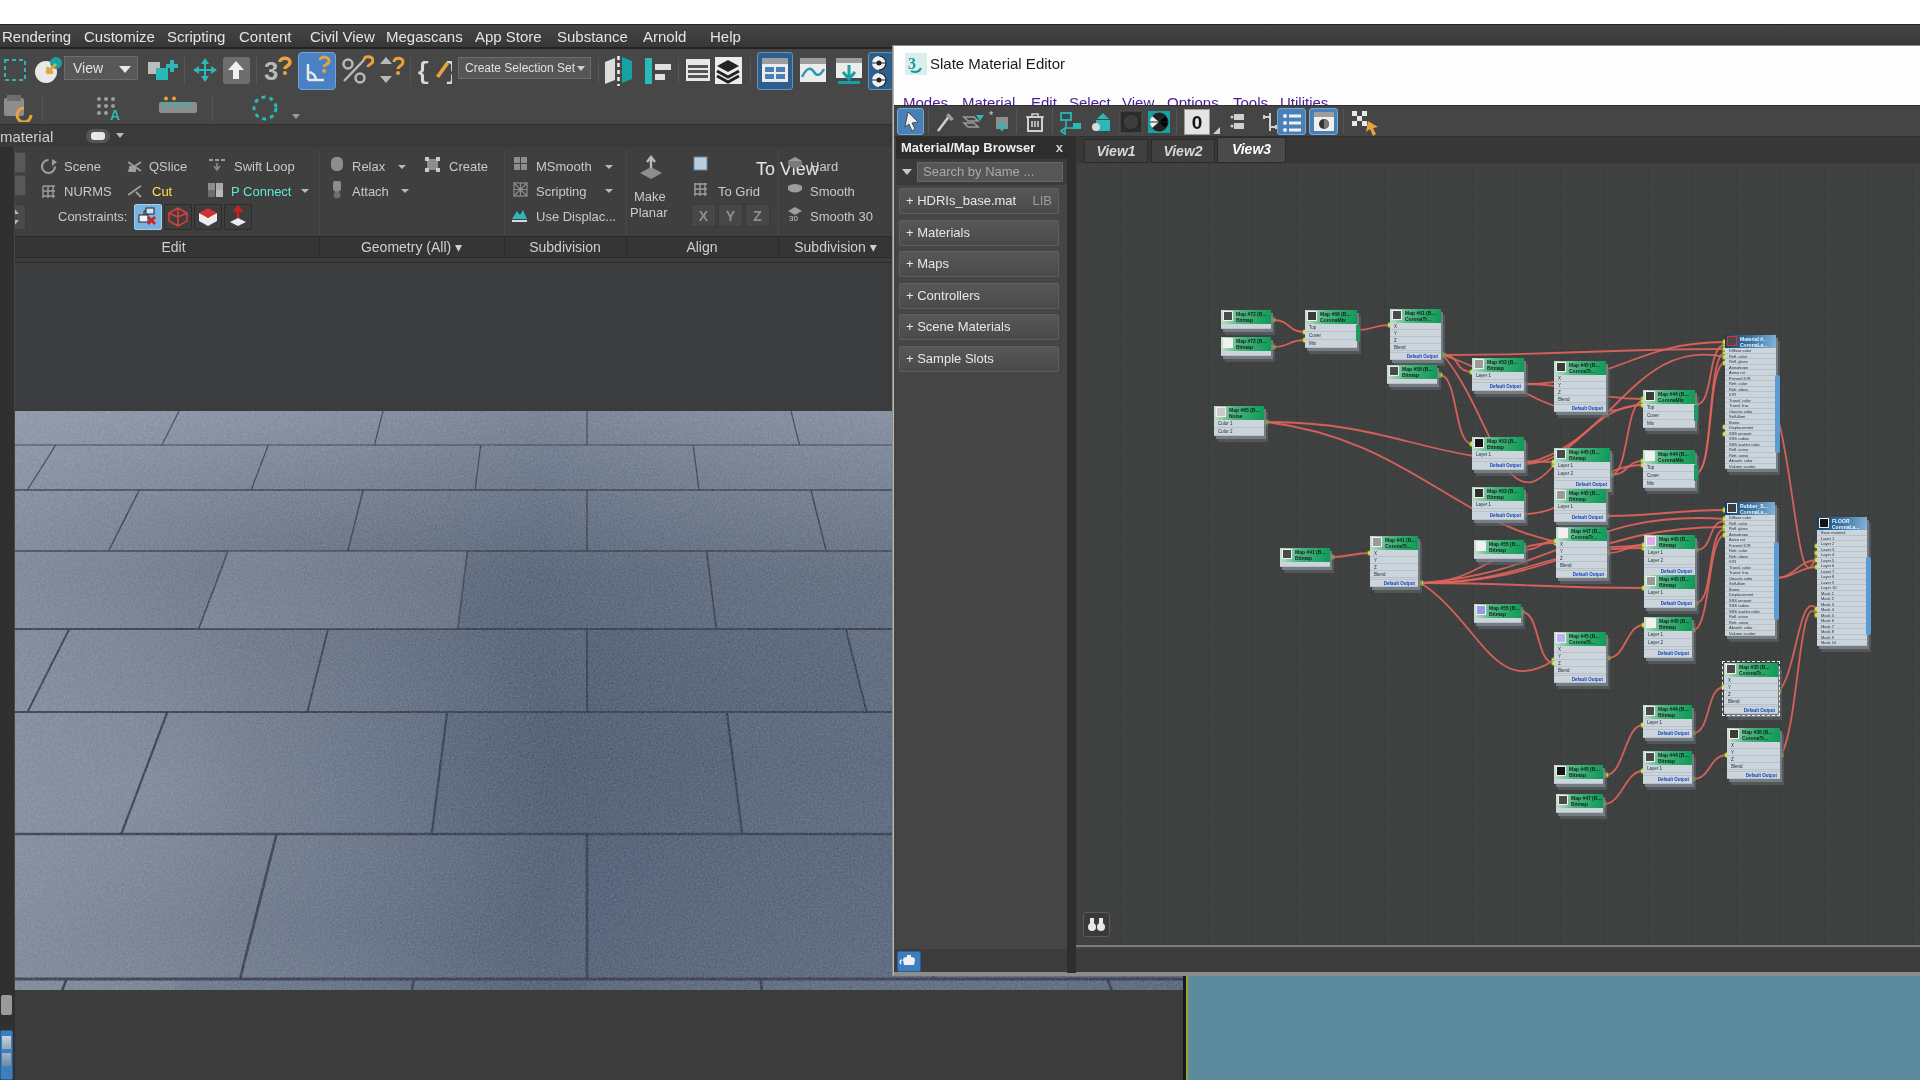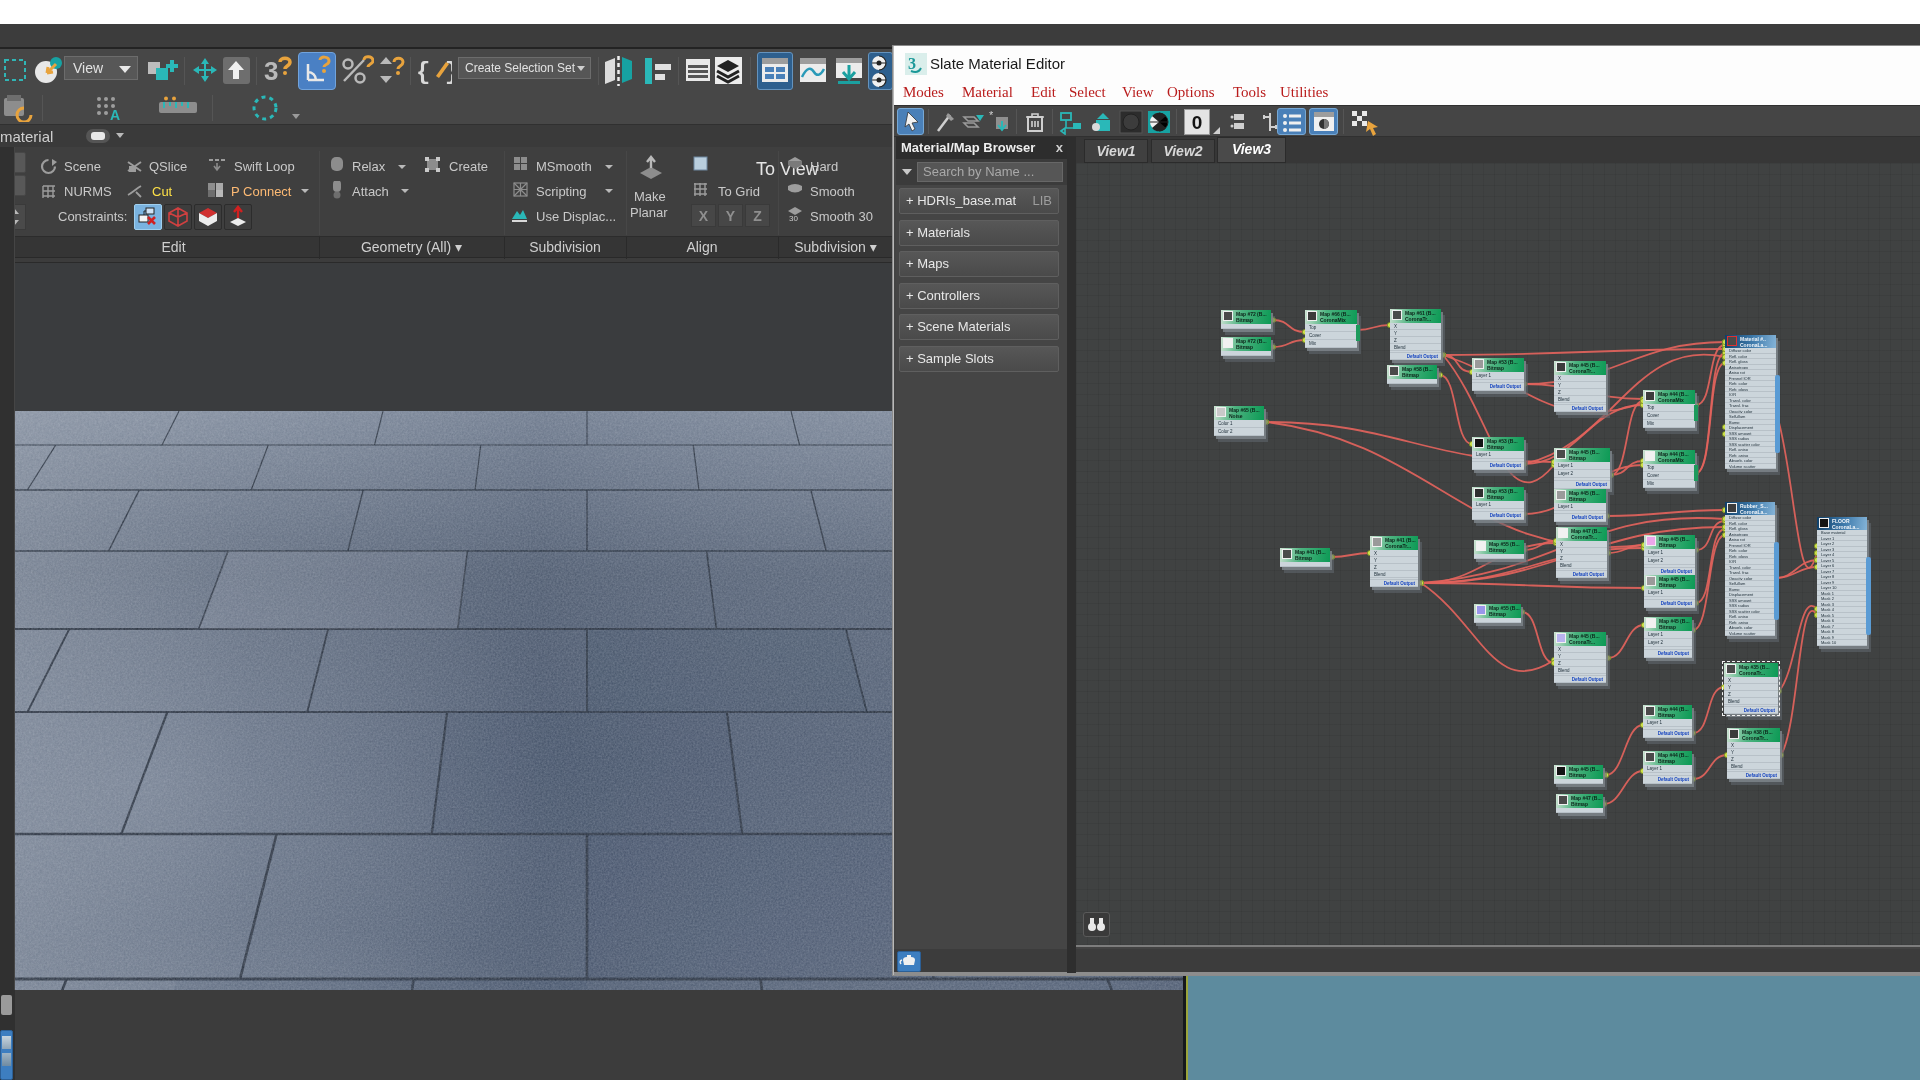--- a/index.html
+++ b/index.html
@@ -30,21 +30,21 @@
 #vdivider { left:1183px; top:975px; width:5px; height:105px; background:#15181c; }
 #vdivline { left:1186px; top:975px; width:2px; height:105px; background:#9aa43c; }
 #tealvp { left:1188px; top:975px; width:732px; height:105px; background:#5d8b9e; }
 .bluebtn { position:absolute; background:#3d7ec0; border:1px solid #2c5f95; border-radius:2px; }
 
 
 #sme { left:893px; top:46px; width:1027px; height:929px; background:#434343; border-left:1px solid #b9b9b9; box-shadow:0 0 0 1px #8b8b8b; }
 #smetitle { position:absolute; left:0; top:0; width:1027px; height:36px; background:#fdfdfd; }
 #smetitle .txt { position:absolute; left:36px; top:9px; font-size:15px; color:#1a1a1a; }
 #smemenu { position:absolute; left:0; top:36px; width:1027px; height:23px; background:#fdfdfd; }
-#smemenu span { position:absolute; top:2px; color:#b91c1c; font-size:15px;font-family:Liberation Serif, serif; }
+#smemenu span { position:absolute; top:12px; color:#4c1d95; font-size:15px; }
 #smetools { position:absolute; left:0; top:59px; width:1027px; height:32px; background:#454545; border-top:1px solid #303030; border-bottom:1px solid #303030;}
 
 
 #mbrowser { position:absolute; left:2px; top:91px; width:173px; height:836px; background:#454545; }
 #mbhead { position:absolute; left:0; top:0; width:173px; height:22px; background:#2d2d2d; color:#efefef; font-size:13px; font-weight:bold; }
 #mbsearch { position:absolute; left:0; top:22px; width:173px; height:26px; background:#3b3b3b; }
 #mbsearch .box { position:absolute; left:21px; top:3px; width:146px; height:20px; background:#565656; border:1px solid #676767; color:#a9a9a9; font-size:13px; padding-left:5px; line-height:18px;}
 .mbitem { position:absolute; left:3px; width:160px; height:26px; background:linear-gradient(#575757,#4a4a4a); border:1px solid #5f5f5f; border-radius:2px; color:#e8e8e8; font-size:13px; line-height:24px; padding-left:6px;}
 .mbitem .lib { position:absolute; right:6px; color:#9d9d9d; }
 
@@ -71,20 +71,32 @@
 .ntxt { position:absolute; color:#0c2218; font-weight:bold; white-space:nowrap; }
 .ntxt.w { color:#f2f6fa; }
 .nrow { position:relative; border-bottom:1px solid #b8c1c8; color:#20303a; overflow:hidden; white-space:nowrap;}
 .defout { position:absolute; right:3px; color:#1544c0; font-weight:bold; }
 #wires { position:absolute; left:0; top:0; width:845px; height:784px; }
 </style>
 </head>
 <body>
 <div id="stage">
   <div id="whitetop" class="abs"></div>
+  <div id="menubar" class="abs">
+    <span style="left:2px">Rendering</span>
+      <span style="left:84px">Customize</span>
+    <span style="left:167px">Scripting</span>
+      <span style="left:239px">Content</span>
+    <span style="left:310px">Civil View</span>
+      <span style="left:386px">Megascans</span>
+    <span style="left:475px">App Store</span>
+      <span style="left:557px">Substance</span>
+    <span style="left:643px">Arnold</span>
+      <span style="left:710px">Help</span>
+  </div>
   <div id="toolbar1" class="abs">
       <svg width="26" height="26" style="position: absolute; left: 3px; top: 9px;">
         <rect x="2" y="2" width="20" height="20" fill="none" stroke="#30b5b5" stroke-width="2" stroke-dasharray="4 3"></rect>
       </svg>
       <svg width="32" height="32" style="position: absolute; left: 32px; top: 6px;">
         <circle cx="14" cy="17" r="11" fill="#e8e8e8"></circle>
         <circle cx="24" cy="8" r="6" fill="#17a2a2"></circle>
         <path d="M24 9 L15 18 M15 18 l6 -1 M15 18 l1 -6" stroke="#e8a33d" stroke-width="3" fill="none"></path>
       </svg>
       <div style="position: absolute; left: 64px; top: 7px; width: 74px; height: 24px; background: rgb(87, 87, 87); border: 1px solid rgb(108, 108, 108); color: rgb(226, 226, 226); font-size: 14px; line-height: 22px; padding-left: 8px;">View<div style="position: absolute; right: 6px; top: 9px; width: 0px; height: 0px; border-left: 6px solid transparent; border-right: 6px solid transparent; border-top: 7px solid rgb(232, 232, 232);"></div></div>
@@ -269,21 +281,21 @@
       <svg width="17" height="17" style="position: absolute; left: 126px; top: 36px;">
         <path d="M2 12 C6 10 10 6 15 3 M10 9 L15 14" stroke="#9d9d9d" stroke-width="1.8" fill="none"></path>
       </svg>
       <div style="position: absolute; left: 152px; top: 37px; color: #fde047; font-size: 13px; white-space: nowrap;">Cut</div>
       <svg width="18" height="18" style="position: absolute; left: 206px; top: 34px;">
         <rect x="2" y="2" width="7" height="7" fill="#8d8d8d"></rect>
         <rect x="10" y="9" width="7" height="7" fill="#b9b9b9"></rect>
         <rect x="2" y="9" width="7" height="7" fill="#6e6e6e"></rect>
         <rect x="10" y="2" width="7" height="7" fill="#a9a9a9"></rect>
       </svg>
-      <div style="position: absolute; left: 231px; top: 37px; color: #fdba74; font-size: 13px; white-space: nowrap;">P Connect</div>
+      <div style="position: absolute; left: 231px; top: 37px; color: #5eead4; font-size: 13px; white-space: nowrap;">P Connect</div>
       <div style="position: absolute; left: 301px; top: 42px; width: 0px; height: 0px; border-left: 4px solid transparent; border-right: 4px solid transparent; border-top: 4px solid rgb(185, 185, 185);"></div>
       <div style="position: absolute; left: 58px; top: 62px; color: rgb(201, 201, 201); font-size: 13px; white-space: nowrap;">Constraints:</div>
       <div style="position: absolute; left: 134px; top: 57px; width: 28px; height: 26px; background: rgb(122, 179, 224); border: 1px solid rgb(159, 208, 240); border-radius: 2px;"></div>
       <svg width="24" height="24" style="position: absolute; left: 136px; top: 58px;">
         <rect x="3" y="10" width="9" height="7" fill="#f4f4f4" stroke="#222"></rect>
         <rect x="10" y="3" width="8" height="6" fill="#cfe2f4" stroke="#222"></rect>
         <path d="M8 10 V6 H10" stroke="#222" fill="none"></path>
         <path d="M12 12 l7 7 M19 12 l-7 7" stroke="#d02020" stroke-width="2.6"></path>
       </svg>
       <div style="position: absolute; left: 164px; top: 57px; width: 28px; height: 26px; background: rgb(61, 61, 61); border: 1px solid rgb(44, 44, 44); border-radius: 2px;"></div>

